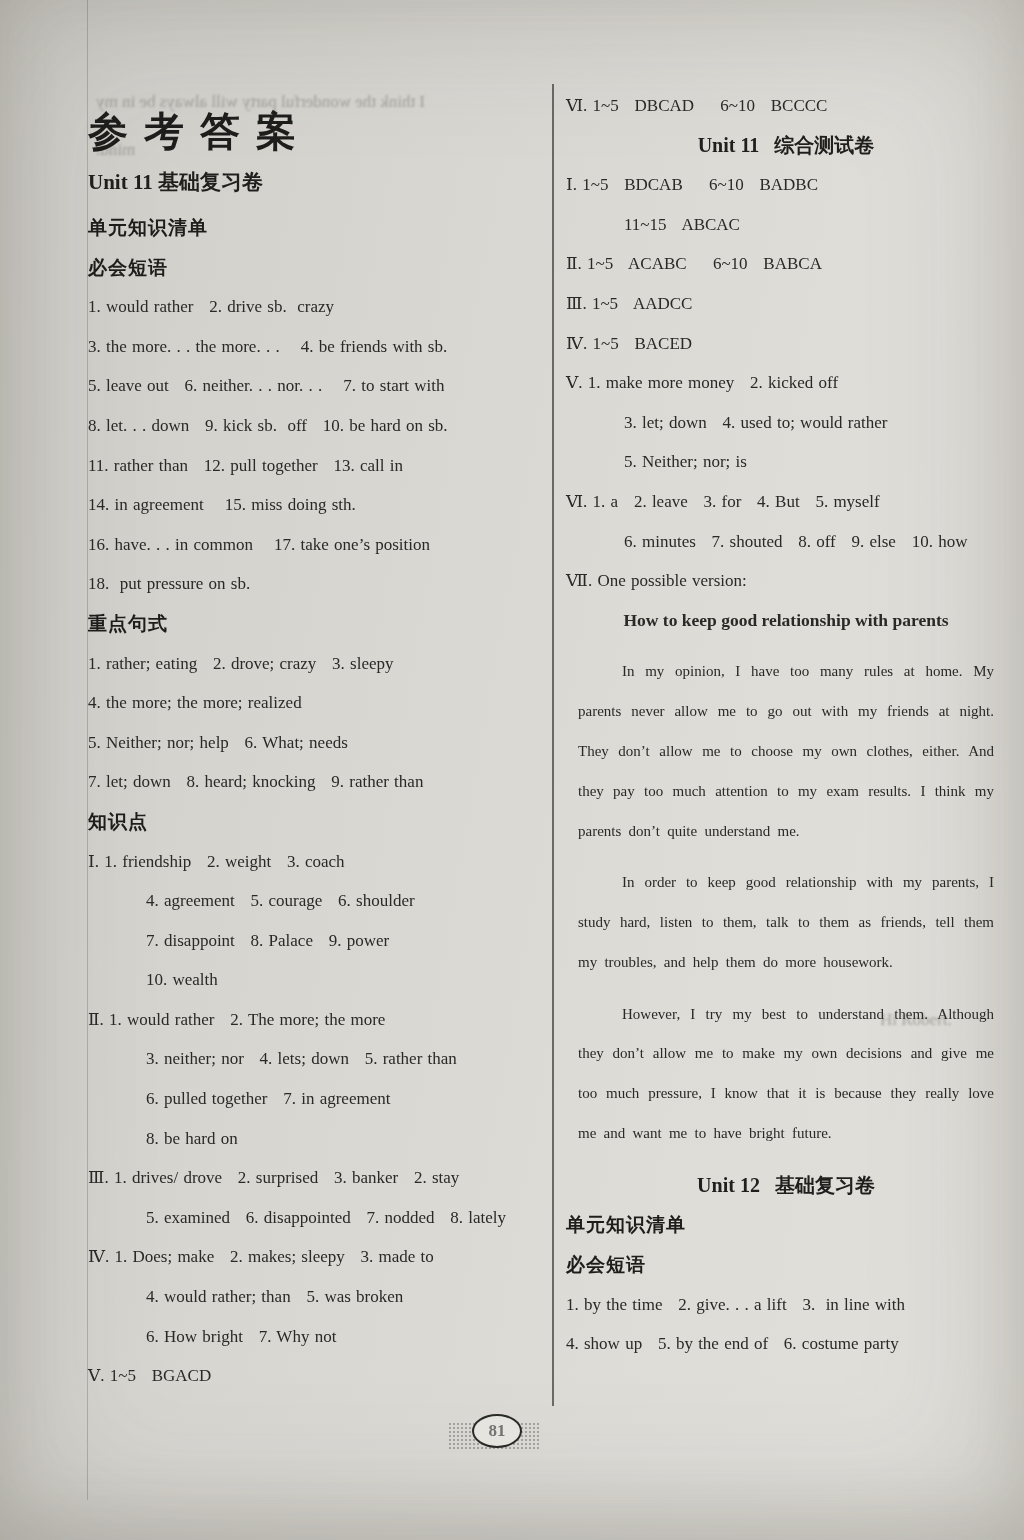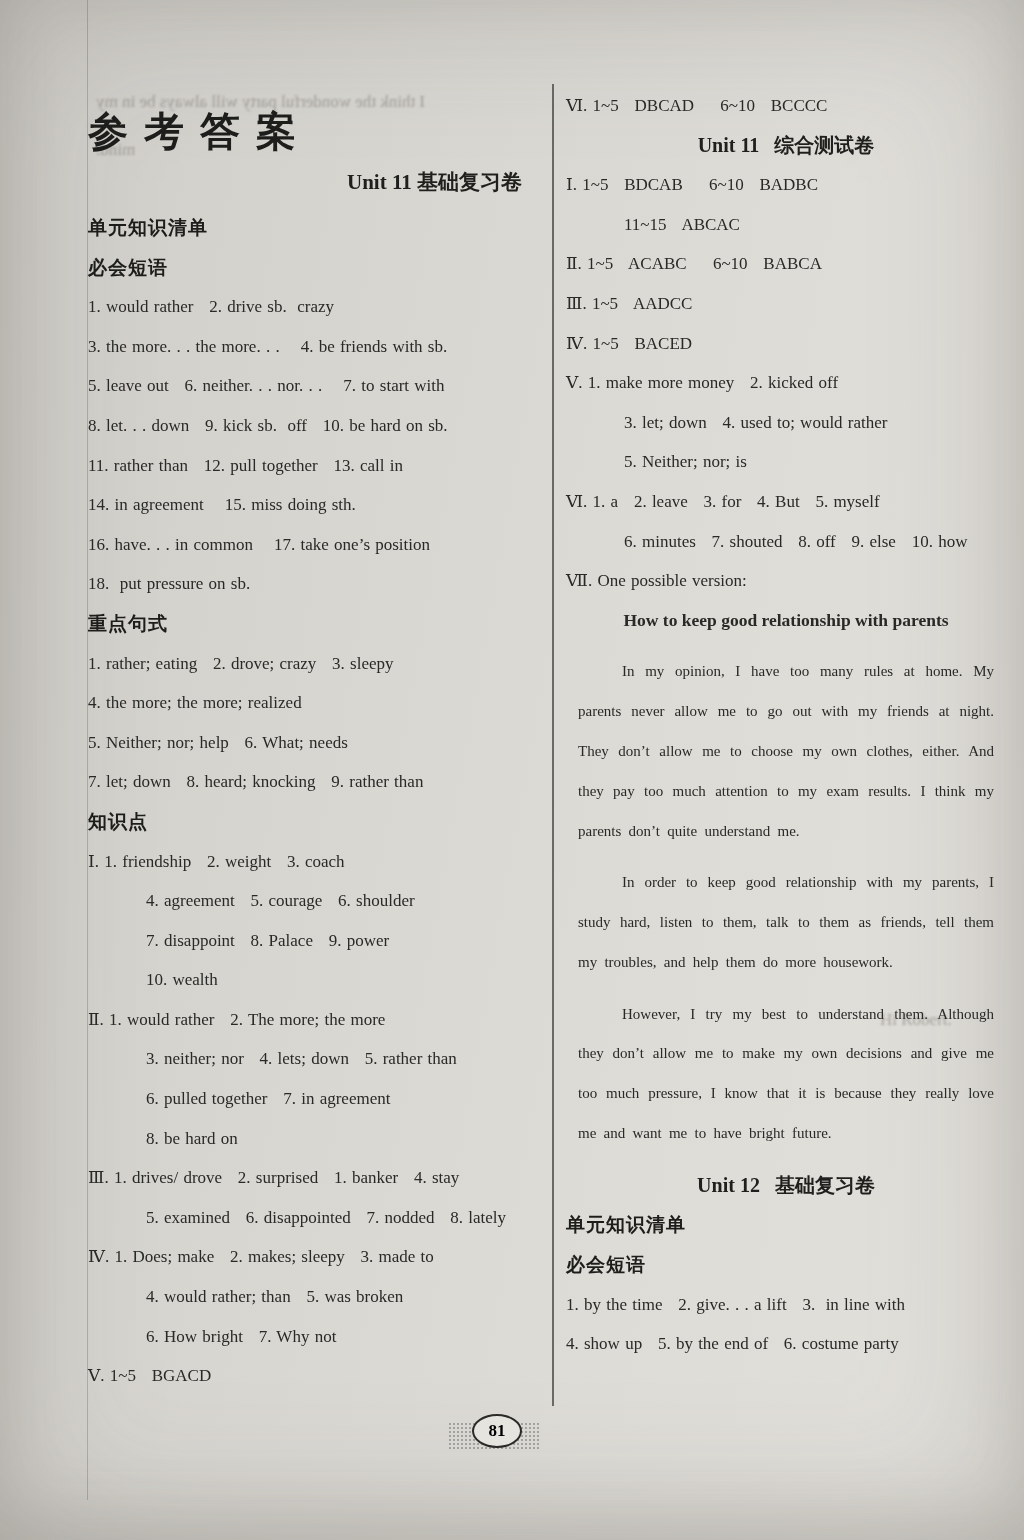--- a/index.html
+++ b/index.html
@@ -17,38 +17,38 @@
   .ghost{position:absolute;color:rgba(110,108,102,.5);filter:blur(.8px);
     transform:scaleX(-1);font-size:17px;white-space:pre;pointer-events:none;}
   .ghost.plain{transform:none;text-align:right;}
 
   .col{position:absolute;top:0;}
   .col-left{left:88px;width:434px;}
   .col-right{left:566px;width:440px;}
 
   .page-title{margin-top:100px;height:64px;line-height:64px;text-align:left;
     font-size:40px;font-weight:bold;letter-spacing:16px;color:#1d1d1b;}
-  .unit-head{height:36px;line-height:36px;text-align:right;font-size:21px;font-weight:bold;color:#1f1f1d;}
+  .unit-head{height:36px;line-height:36px;text-align:left;font-size:21px;font-weight:bold;color:#1f1f1d;}
   .col-left .unit-head{margin-bottom:8px;}
 
   .line{height:39.6px;line-height:39.6px;font-size:17px;white-space:pre;word-spacing:1px;}
   .indent{padding-left:58px;}
   .zh-head{font-weight:bold;font-size:19px;letter-spacing:1px;color:#1d1d1b;white-space:pre;}
   .center-head{text-align:center;font-weight:bold;font-size:20px;white-space:pre;height:39.6px;line-height:39.6px;color:#1f1f1d;}
   .essay-title{text-align:center;font-weight:bold;font-size:17.5px;height:39.6px;line-height:39.6px;}
   .para{text-align:justify;line-height:39.8px;font-size:15px;text-indent:44px;word-spacing:3.5px;margin:12px;}
   .spacer-top{height:86px;}
 
   .pagenum-band{position:absolute;left:448px;top:1422px;width:92px;height:28px;
     background-image:radial-gradient(rgba(60,60,58,.35) 1px, transparent 1.2px);
     background-size:4px 4px;}
   .pagenum-oval{position:absolute;left:472px;top:1414px;width:46px;height:30px;
     border:2.5px solid #2a2a28;border-radius:50%;background:#e6e4df;
     display:flex;align-items:center;justify-content:center;
-    font-size:17px;font-weight:bold;color:#000000;}
+    font-size:17px;font-weight:bold;color:#737373;}
 </style>
 </head>
 <body>
 
 <div class="vignette"></div>
 <div class="edge-line"></div>
 <div class="col-divider"></div>
 
 <div class="ghost" style="left:96px;top:92px;">I think the wonderful party will always be in my</div>
 <div class="ghost" style="left:96px;top:140px;">mind.</div>
@@ -74,21 +74,21 @@
   <div class="line">7. let; down   8. heard; knocking   9. rather than</div>
   <div class="line zh-head">知识点</div>
   <div class="line">Ⅰ. 1. friendship   2. weight   3. coach</div>
   <div class="line indent">4. agreement   5. courage   6. shoulder</div>
   <div class="line indent">7. disappoint   8. Palace   9. power</div>
   <div class="line indent">10. wealth</div>
   <div class="line">Ⅱ. 1. would rather   2. The more; the more</div>
   <div class="line indent">3. neither; nor   4. lets; down   5. rather than</div>
   <div class="line indent">6. pulled together   7. in agreement</div>
   <div class="line indent">8. be hard on</div>
-  <div class="line">Ⅲ. 1. drives/ drove   2. surprised   1. banker   4. stay</div>
+  <div class="line">Ⅲ. 1. drives/ drove   2. surprised   3. banker   2. stay</div>
   <div class="line indent">5. examined   6. disappointed   7. nodded   8. lately</div>
   <div class="line">Ⅳ. 1. Does; make   2. makes; sleepy   3. made to</div>
   <div class="line indent">4. would rather; than   5. was broken</div>
   <div class="line indent">6. How bright   7. Why not</div>
   <div class="line">Ⅴ. 1~5   BGACD</div>
 </div>
 
 <div class="col col-right">
   <div class="spacer-top"></div>
   <div class="line">Ⅵ. 1~5   DBCAD     6~10   BCCCC</div>

